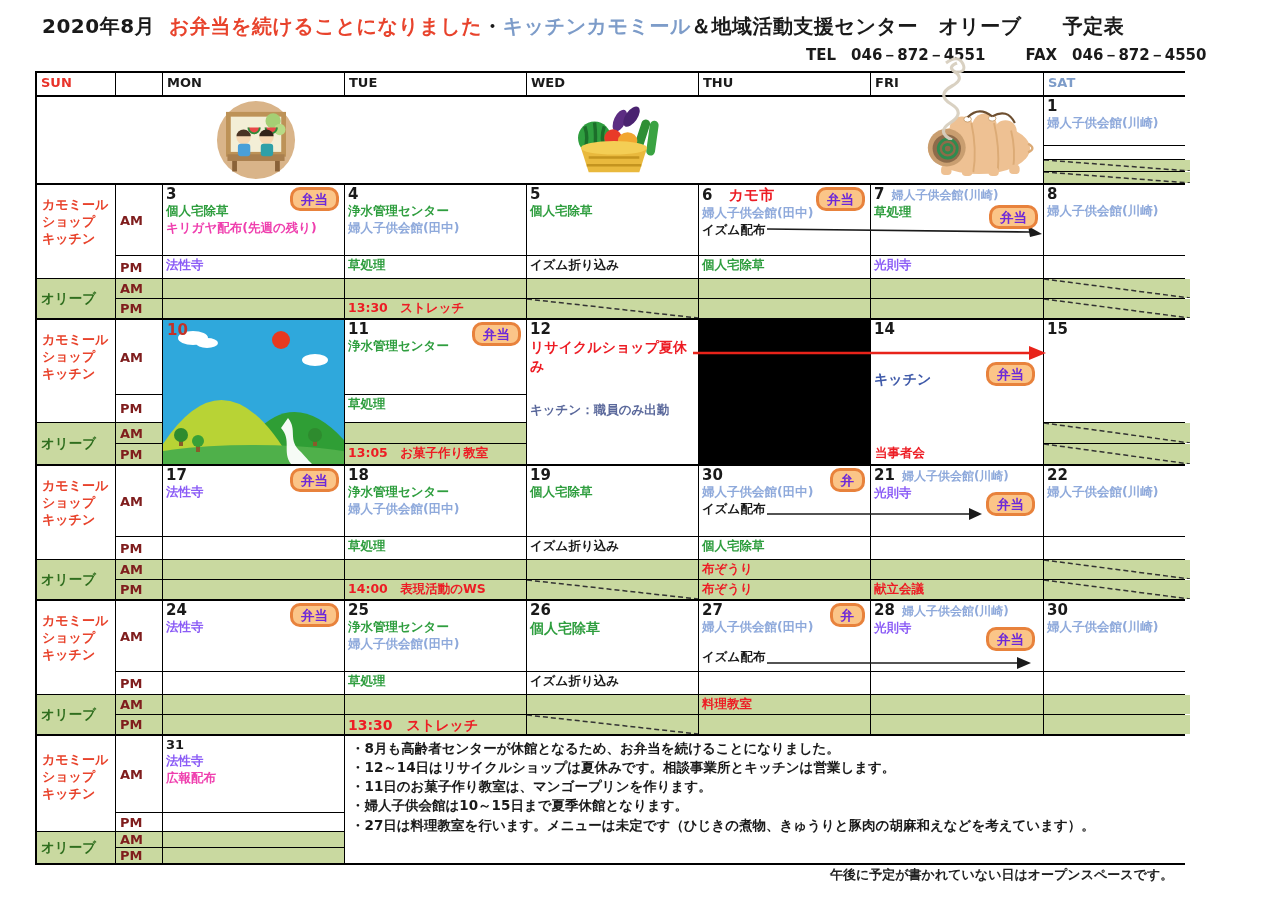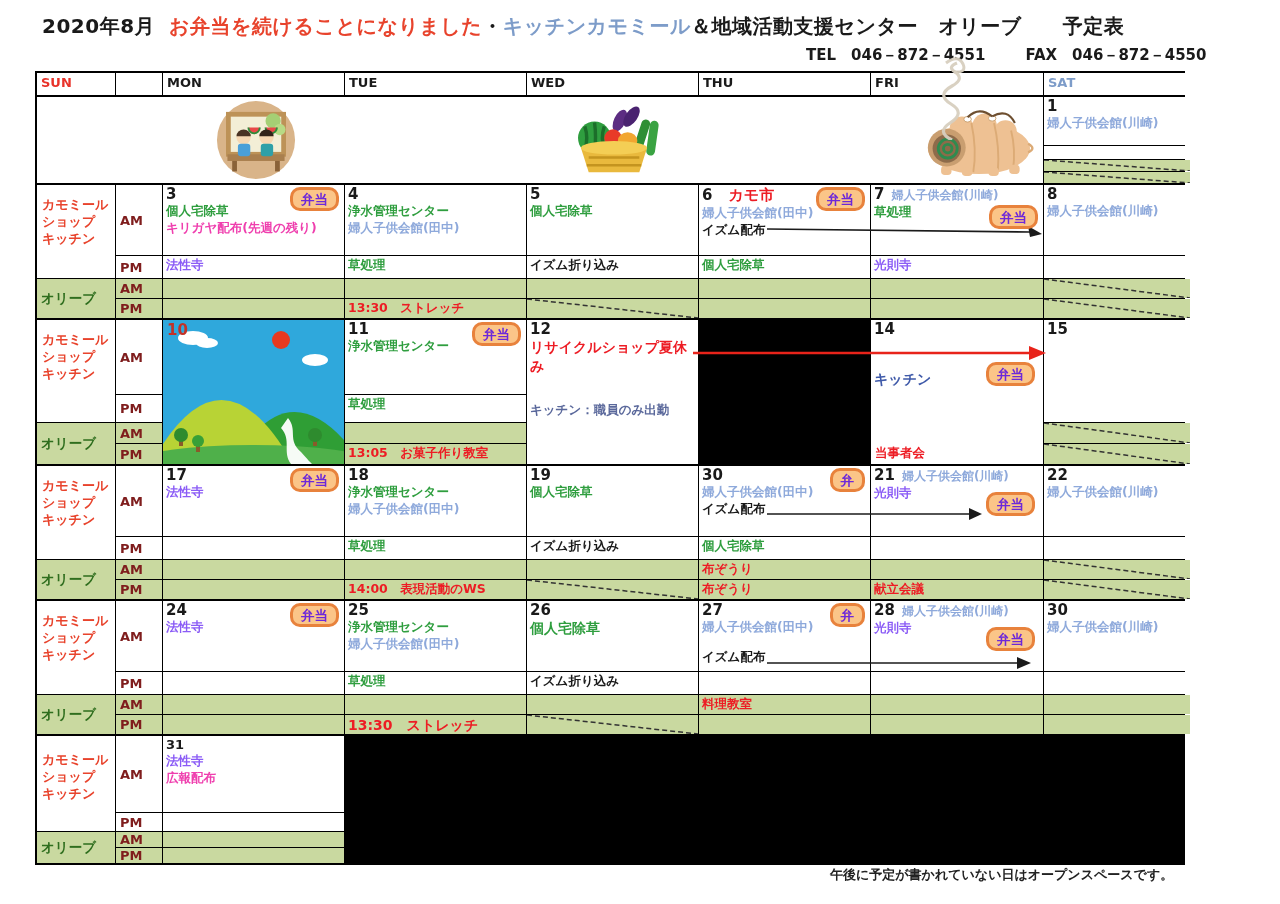--- a/index.html
+++ b/index.html
@@ -506,20 +506,27 @@
 
     <div class="c" style="grid-column:3;grid-row:1">
       <span class="d" style="font-size:13px">31</span>
       <div class="ev e-purple">法性寺</div>
       <div class="ev e-mag">広報配布</div>
     </div>
     <div class="c" style="grid-column:3;grid-row:2"></div>
     <div class="c g" style="grid-column:3;grid-row:3"></div>
     <div class="c g" style="grid-column:3;grid-row:4"></div>
 
+    <div class="c" style="grid-column:4/9;grid-row:1/5;padding:3px 6px;line-height:1.42;font-size:13.5px;font-weight:bold">
+      <div>・8月も高齢者センターが休館となるため、お弁当を続けることになりました。</div>
+      <div>・12～14日はリサイクルショップは夏休みです。相談事業所とキッチンは営業します。</div>
+      <div>・11日のお菓子作り教室は、マンゴープリンを作ります。</div>
+      <div>・婦人子供会館は10～15日まで夏季休館となります。</div>
+      <div>・27日は料理教室を行います。メニューは未定です（ひじきの煮物、きゅうりと豚肉の胡麻和えなどを考えています）。</div>
+    </div>
   </div>
 </div>
 
 <svg class="abs smoke" width="64" height="94" viewBox="0 0 64 94">
   <path d="M36,94 q-16,-8 -2,-17 q16,-10 1,-19 q-15,-9 1,-18 q13,-7 3,-14 q-8,-5 2,-9" stroke="#d7cfbf" stroke-width="3.2" fill="none" opacity="0.95"></path>
   <path d="M30,17 q12,-9 17,1 q4,9 -9,8" stroke="#d7cfbf" stroke-width="3" fill="none" opacity="0.95"></path>
 </svg>
 
 <div class="abs footer">午後に予定が書かれていない日はオープンスペースです。</div>
 

